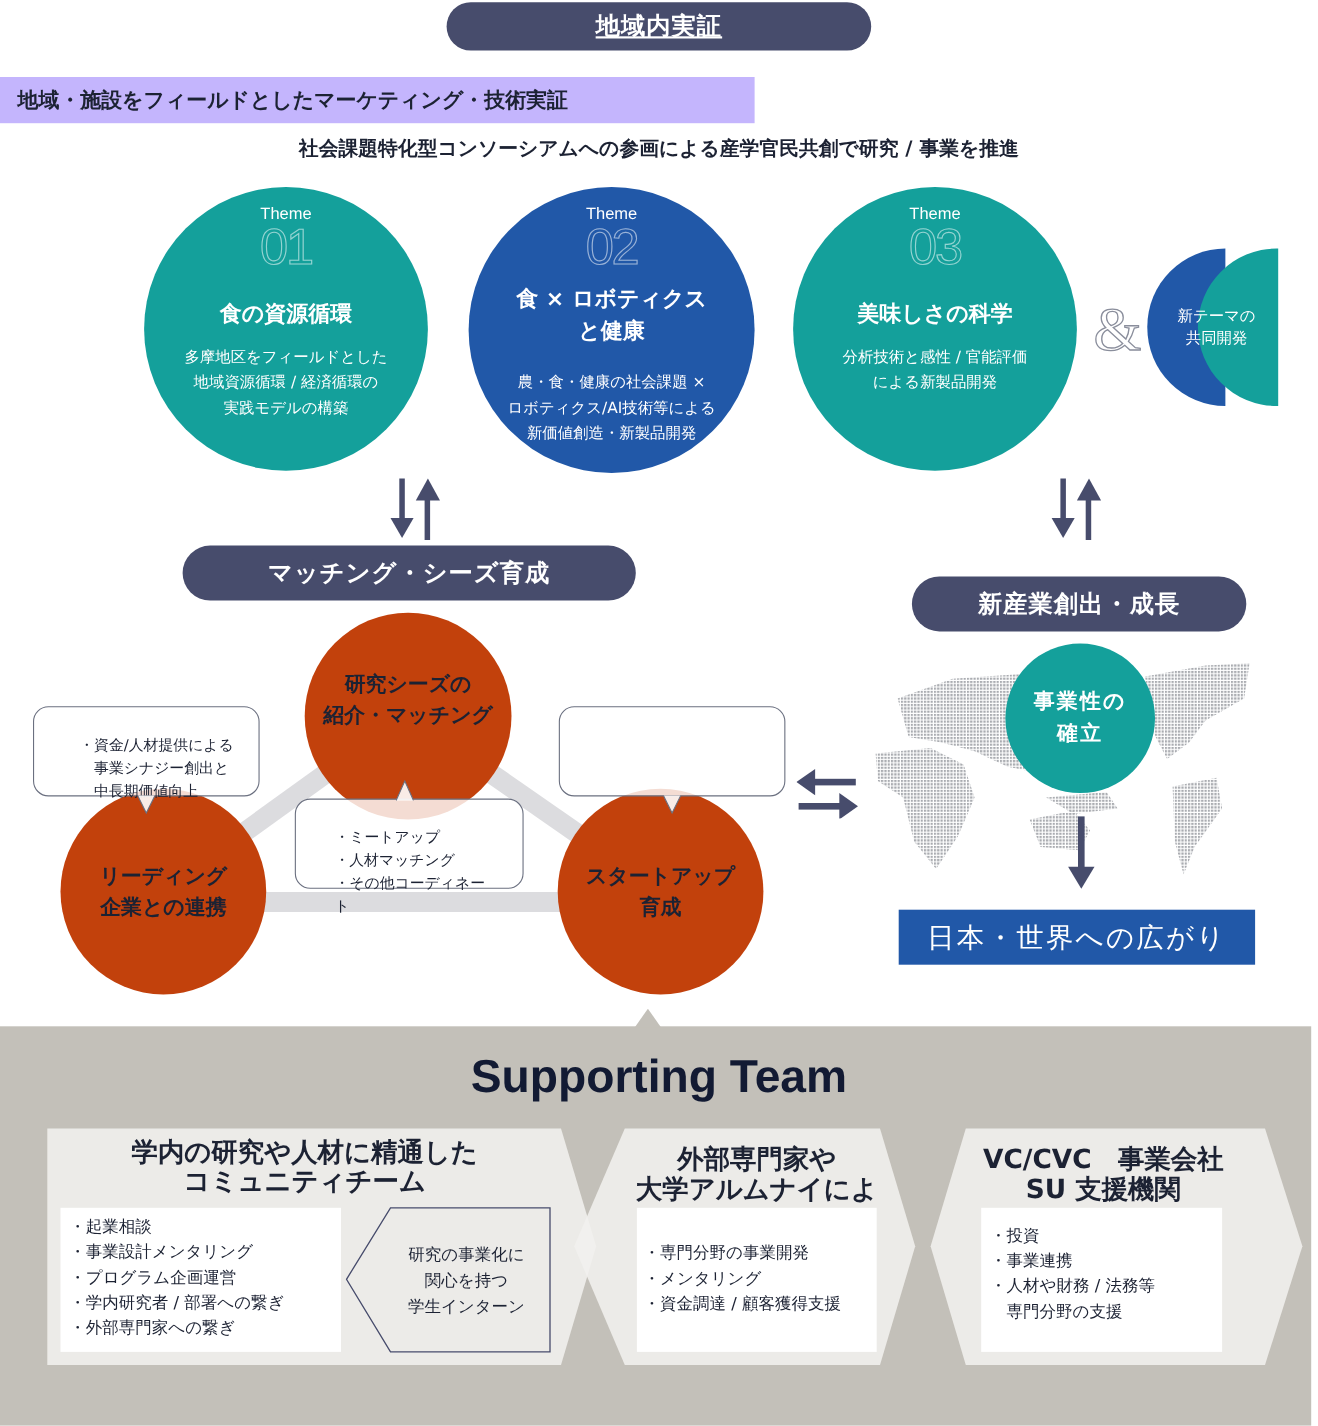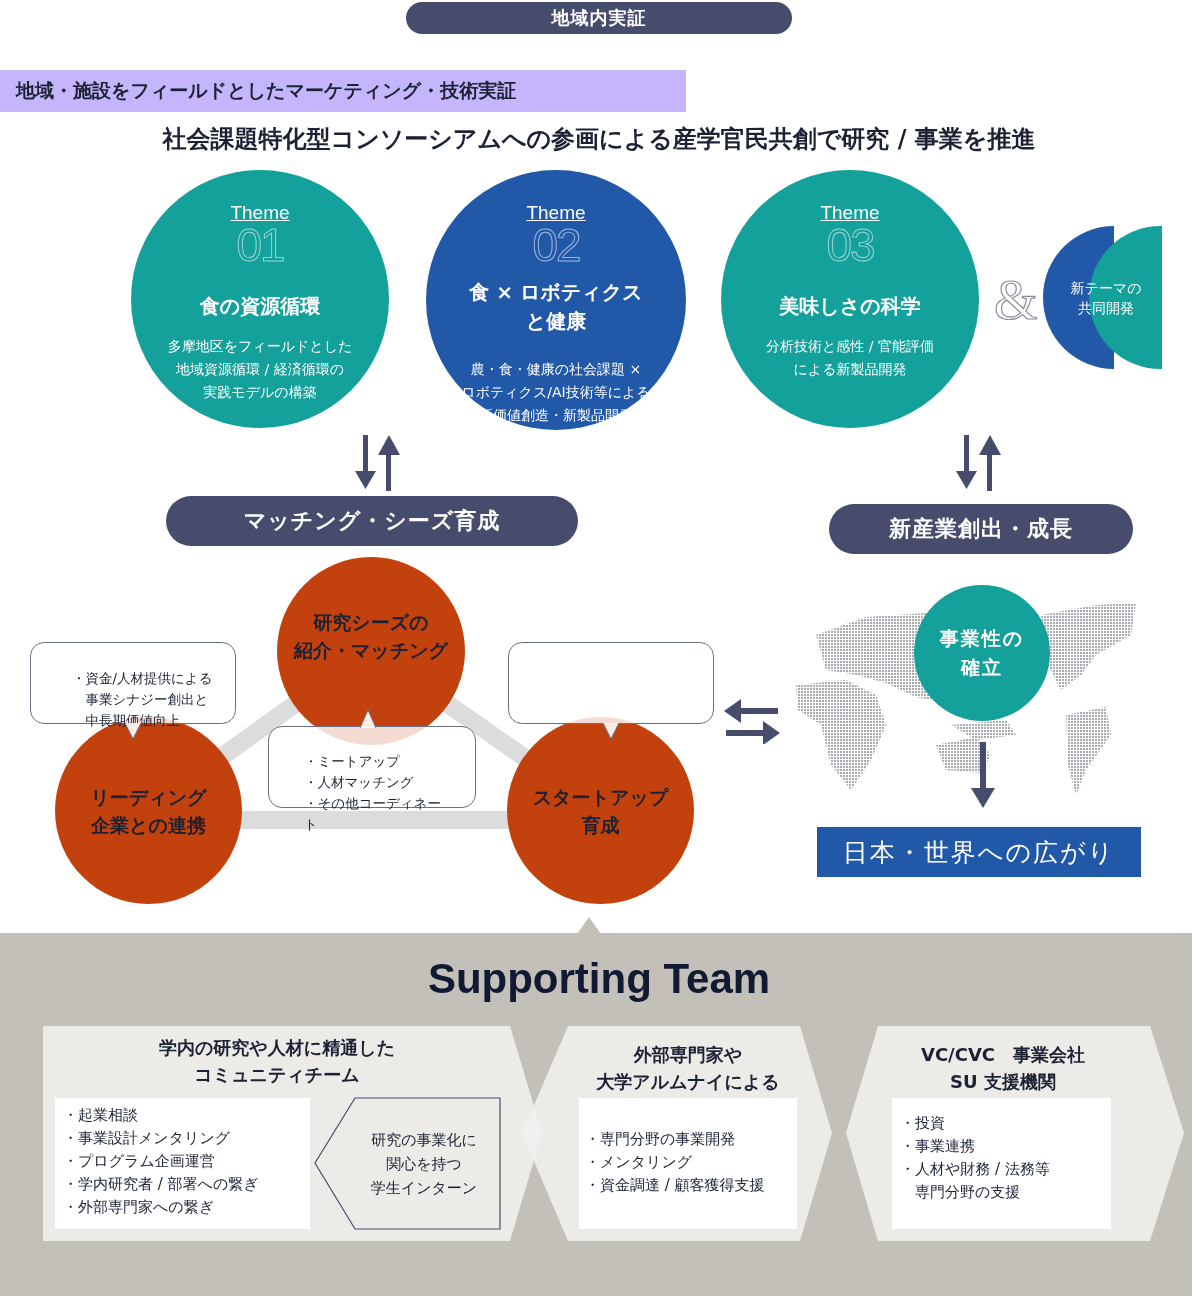--- a/index.html
+++ b/index.html
@@ -1,45 +1,45 @@
 <!DOCTYPE html>
 <html><head>
 <meta charset="utf-8">
 <style>
   html,body{margin:0;padding:0;}
   body{width:1198px;height:1296px;position:relative;background:#ffffff;overflow:hidden;
        font-family:"DejaVu Sans","Liberation Sans",sans-serif;color:#1c2233;}
   .abs{position:absolute;}
   .pill{background:#474c6c;color:#fff;border-radius:26px;display:flex;align-items:center;justify-content:center;font-weight:bold;letter-spacing:1px;}
   .circle{border-radius:50%;display:flex;flex-direction:column;align-items:center;color:#fff;text-align:center;}
-  .theme-label{font-family:"Liberation Sans",sans-serif;font-size:19px;margin-top:32px;text-decoration:underline;}
+  .theme-label{font-family:"Liberation Sans",sans-serif;font-size:15px;margin-top:16px;}
   .theme-num{font-family:"Liberation Sans",sans-serif;font-size:46px;line-height:42px;color:transparent;-webkit-text-stroke:1px rgba(255,255,255,0.55);letter-spacing:-2px;}
   .theme-title{font-size:20px;font-weight:bold;line-height:29px;margin-top:20px;}
   .theme-desc{font-size:14px;line-height:23px;margin-top:14px;}
   .orange{background:#c2410c;color:#1c2233;}
   .orange .lbl{font-weight:bold;font-size:19px;line-height:28px;}
   .bubble{background:rgba(255,255,255,0.82);border:1px solid #6b7080;border-radius:14px;font-size:13.5px;line-height:21px;color:#1c2233;box-sizing:border-box;}
   .bubble ul{list-style:none;margin:15px;padding:0;}
   .support-bg{background:#c3c0b9;}
-  .panel-title{position:absolute;text-align:center;font-weight:bold;font-size:18px;line-height:27px;color:#1c2233;}
+  .panel-title{position:absolute;text-align:center;font-weight:bold;font-size:24px;line-height:27px;color:#1c2233;}
   .panel-box{position:absolute;background:#ffffff;font-size:15px;line-height:23px;color:#1c2233;box-sizing:border-box;}
   .panel-box ul{list-style:none;margin:0;padding:0;}
 </style>
 </head>
 <body>
 
-<div class="abs pill" style="left:406px;top:2px;width:386px;height:32px;border-radius:24px;font-size:18px;">
+<div class="abs pill" style="left:406px;top:2px;width:386px;height:44px;border-radius:24px;font-size:22px;text-decoration:underline;">
   <span>地域内実証</span>
 </div>
 
 <div class="abs" style="left:0;top:70px;width:686px;height:42px;background:#c4b5fd;display:flex;align-items:center;padding-left:16px;box-sizing:border-box;">
   <span style="font-size:19px;font-weight:bold;color:#1c2233;">地域・施設をフィールドとしたマーケティング・技術実証</span>
 </div>
 
-<div class="abs" style="left:0;top:123px;width:1198px;text-align:center;font-size:24px;font-weight:bold;color:#1c2233;">社会課題特化型コンソーシアムへの参画による産学官民共創で研究 / 事業を推進</div>
+<div class="abs" style="left:0;top:123px;width:1198px;text-align:center;font-size:18px;font-weight:bold;color:#1c2233;">社会課題特化型コンソーシアムへの参画による産学官民共創で研究 / 事業を推進</div>
 
 <div class="abs circle" style="left:131px;top:170px;width:258px;height:258px;background:#14a09b;">
   <span class="theme-label">Theme</span>
   <span class="theme-num">01</span>
   <span class="theme-title" style="margin-top:26px;">食の資源循環</span>
   <div class="theme-desc">
     <div>多摩地区をフィールドとした</div>
     <div>地域資源循環 / 経済循環の</div>
     <div>実践モデルの構築</div>
   </div>
@@ -89,21 +89,21 @@
 <svg class="abs" style="left:955px;top:433px;" width="50" height="58" viewBox="0 0 50 58">
   <rect x="9" y="2" width="5" height="38" fill="#474c6c"></rect>
   <polygon points="1,38 22,38 11.5,56" fill="#474c6c"></polygon>
   <rect x="32" y="20" width="5" height="38" fill="#474c6c"></rect>
   <polygon points="24,22 46,22 35,2" fill="#474c6c"></polygon>
 </svg>
 
 <div class="abs pill" style="left:166px;top:496px;width:412px;height:50px;font-size:22px;">
   <span>マッチング・シーズ育成</span>
 </div>
-<div class="abs pill" style="left:829px;top:504px;width:304px;height:50px;font-size:22px;">
+<div class="abs pill" style="left:829px;top:524px;width:304px;height:50px;font-size:22px;">
   <span>新産業創出・成長</span>
 </div>
 
 <svg class="abs" style="left:0;top:550px;" width="720" height="360" viewBox="0 550 720 360">
   <line x1="148" y1="810" x2="370" y2="650" stroke="#dcdcdf" stroke-width="18"></line>
   <line x1="370" y1="650" x2="600" y2="810" stroke="#dcdcdf" stroke-width="18"></line>
   <line x1="148" y1="820" x2="600" y2="820" stroke="#dcdcdf" stroke-width="18"></line>
 </svg>
 
 <div class="abs circle orange" style="left:277px;top:557px;width:188px;height:188px;justify-content:center;">

